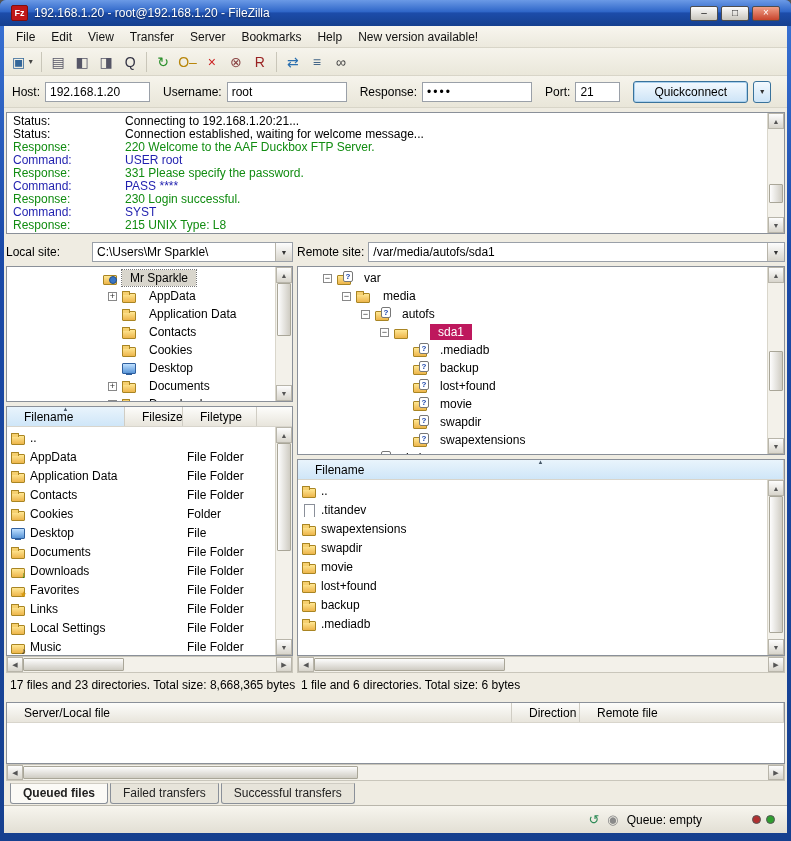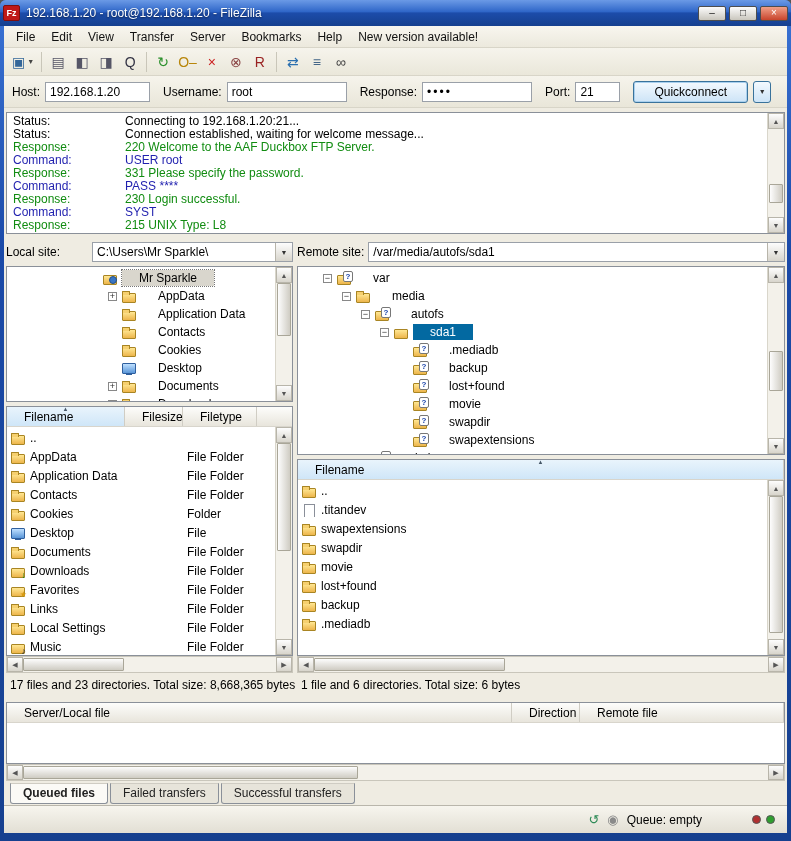--- a/index.html
+++ b/index.html
@@ -5,21 +5,21 @@
   * { box-sizing: border-box; margin: 0; padding: 0; }
   html,body { width:791px; height:841px; overflow:hidden; font-family:"Liberation Sans",sans-serif; }
   body { background:#555; }
 
   .window { position:relative; width:791px; height:841px;
     background:linear-gradient(#3b74d6,#1b4aa8 30%,#16408f);
     border-radius:6px 6px 0 0; }
 
   
   .titlebar { position:absolute; top:0; left:0; right:0; height:26px; display:flex; align-items:center;
-    padding:0 3px; color:#fff; font-size:12px;
+    padding:0 11px; color:#fff; font-size:12px;
     background:linear-gradient(#6b9ae6 0%,#2f66c8 45%,#1c4caa 50%,#16408f 100%);
     border-radius:6px 6px 0 0; }
   .app-icon { width:17px; height:16px; background:#bf1818; border:1px solid #7e0f0f; border-radius:2px;
     color:#fff; font-weight:bold; font-size:9px; line-height:14px; text-align:center; margin-right:6px; flex:none; }
   .title-text { flex:1; white-space:nowrap; overflow:hidden; text-shadow:0 1px 2px rgba(0,0,0,.55); }
   .win-btns { display:flex; gap:3px; flex:none; }
   .wbtn { width:28px; height:15px; border:1px solid #4d4d4d; border-radius:2px; text-align:center;
     font-size:10px; line-height:12px; color:#222; background:linear-gradient(#fcfcfc,#c9c6bd); cursor:default; }
   .wbtn.close { background:linear-gradient(#f0a088,#c8442c); color:#fff; }
 
@@ -77,22 +77,22 @@
     font-size:7px; color:#333; display:flex; align-items:center; justify-content:center; }
 
   
   .local-tree { top:240px; left:2px; width:287px; height:136px; }
   .remote-tree { top:240px; left:293px; right:2px; height:189px; }
   .tree-body { flex:1; overflow:hidden; padding-top:2px; }
   .tree-row { display:flex; align-items:center; height:18px; font-size:12px; white-space:nowrap; }
   .expander { width:9px; height:9px; flex:none; border:1px solid #888; background:#fff; margin-right:4px;
     font-size:9px; line-height:7px; text-align:center; color:#333; }
   .expander.spacer { border:none; background:none; }
-  .tree-label { padding:1px 17px; }
-  .tree-label.sel { background:#0369a1; color:#fff; }
+  .tree-label { padding:1px 8px; }
+  .tree-label.sel { background:#be185d; color:#fff;margin-left:17px; }
   .tree-label.sel-inactive { background:#d9d6cd; outline:1px dotted #777; }
 
   
   .panel.listp { flex-direction:column; }
   .local-list { top:380px; left:2px; width:287px; height:250px; }
   .remote-list { top:433px; left:293px; right:2px; height:197px; }
   .list-hdr { display:flex; height:20px; flex:none; border-bottom:1px solid #d8d5cc; background:#f4f2ec; }
   .hcell { position:relative; display:flex; align-items:center; padding:0 17px; border-right:1px solid #d0cdc4;
     background:linear-gradient(#fdfdfb,#e8e5dc); font-size:12px; overflow:hidden; white-space:nowrap; }
   .hcell.sorted { background:linear-gradient(#e9f4fc,#cfe6f8); }

